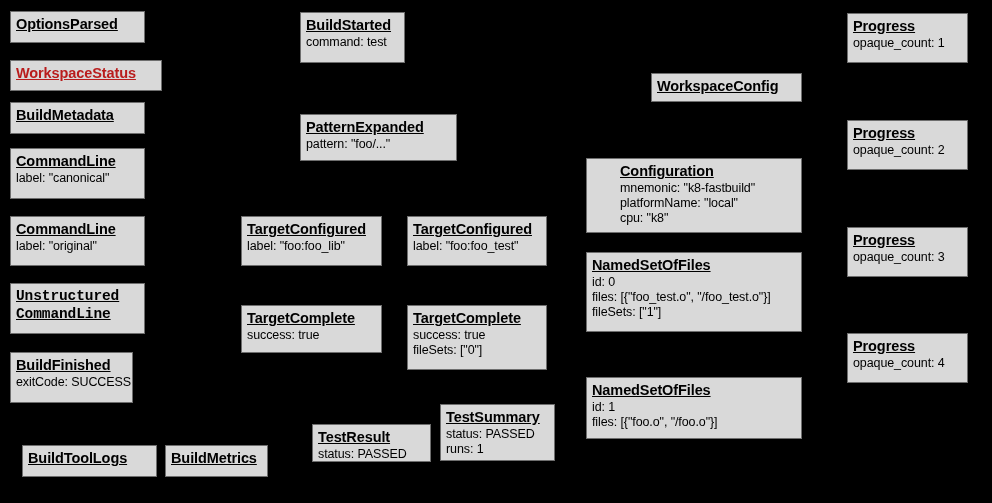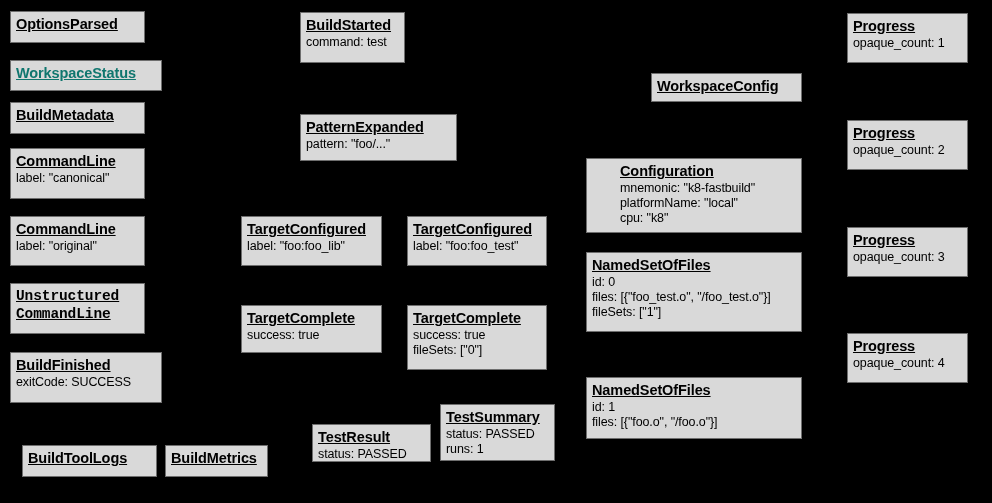--- a/index.html
+++ b/index.html
@@ -48,42 +48,42 @@
     letter-spacing: -0.1px;
   }
 </style>
 </head>
 <body>
 
 <div id="canvas" style="width: 992px; height: 503px; background: rgb(0, 0, 0);">
     <div class="node" style="left: 10px; top: 11px; width: 135px; height: 32px; background: rgb(217, 217, 217); border-color: rgb(110, 110, 110); color: rgb(0, 0, 0);">
       <span class="node-title-wrap"><span class="node-title">OptionsParsed</span></span>
     </div>
-    <div class="node" style="left: 10px; top: 60px; width: 152px; height: 31px; background: rgb(217, 217, 217); border-color: rgb(110, 110, 110); color: #0f766e;">
+    <div class="node" style="left: 10px; top: 60px; width: 152px; height: 31px; background: rgb(217, 217, 217); border-color: rgb(110, 110, 110); color: #b91c1c;">
       <span class="node-title-wrap"><span class="node-title">WorkspaceStatus</span></span>
     </div>
     <div class="node" style="left: 10px; top: 102px; width: 135px; height: 32px; background: rgb(217, 217, 217); border-color: rgb(110, 110, 110); color: rgb(0, 0, 0);">
       <span class="node-title-wrap"><span class="node-title">BuildMetadata</span></span>
     </div>
     <div class="node" style="left: 10px; top: 148px; width: 135px; height: 51px; background: rgb(217, 217, 217); border-color: rgb(110, 110, 110); color: rgb(0, 0, 0);">
       <span class="node-title-wrap"><span class="node-title">CommandLine</span></span>
       <span class="node-fields">
         <span class="node-field">label: "canonical"</span>
       </span>
     </div>
     <div class="node" style="left: 10px; top: 216px; width: 135px; height: 50px; background: rgb(217, 217, 217); border-color: rgb(110, 110, 110); color: rgb(0, 0, 0);">
       <span class="node-title-wrap"><span class="node-title">CommandLine</span></span>
       <span class="node-fields">
         <span class="node-field">label: "original"</span>
       </span>
     </div>
     <div class="node" style="left: 10px; top: 283px; width: 135px; height: 51px; background: rgb(217, 217, 217); border-color: rgb(110, 110, 110); color: rgb(0, 0, 0); font-family: Liberation Mono, monospace;">
       <span class="node-title-wrap"><span class="node-title">Unstructured</span><br><span class="node-title">CommandLine</span></span>
     </div>
-    <div class="node" style="left: 10px; top: 352px; width: 152px; height: 51px; background: rgb(217, 217, 217); border-color: rgb(110, 110, 110); color: rgb(0, 0, 0);">
+    <div class="node" style="left: 10px; top: 352px; width: 123px; height: 51px; background: rgb(217, 217, 217); border-color: rgb(110, 110, 110); color: rgb(0, 0, 0);">
       <span class="node-title-wrap"><span class="node-title">BuildFinished</span></span>
       <span class="node-fields">
         <span class="node-field">exitCode: SUCCESS</span>
       </span>
     </div>
     <div class="node" style="left: 22px; top: 445px; width: 135px; height: 32px; background: rgb(217, 217, 217); border-color: rgb(110, 110, 110); color: rgb(0, 0, 0);">
       <span class="node-title-wrap"><span class="node-title">BuildToolLogs</span></span>
     </div>
     <div class="node" style="left: 165px; top: 445px; width: 103px; height: 32px; background: rgb(217, 217, 217); border-color: rgb(110, 110, 110); color: rgb(0, 0, 0);">
       <span class="node-title-wrap"><span class="node-title">BuildMetrics</span></span>

